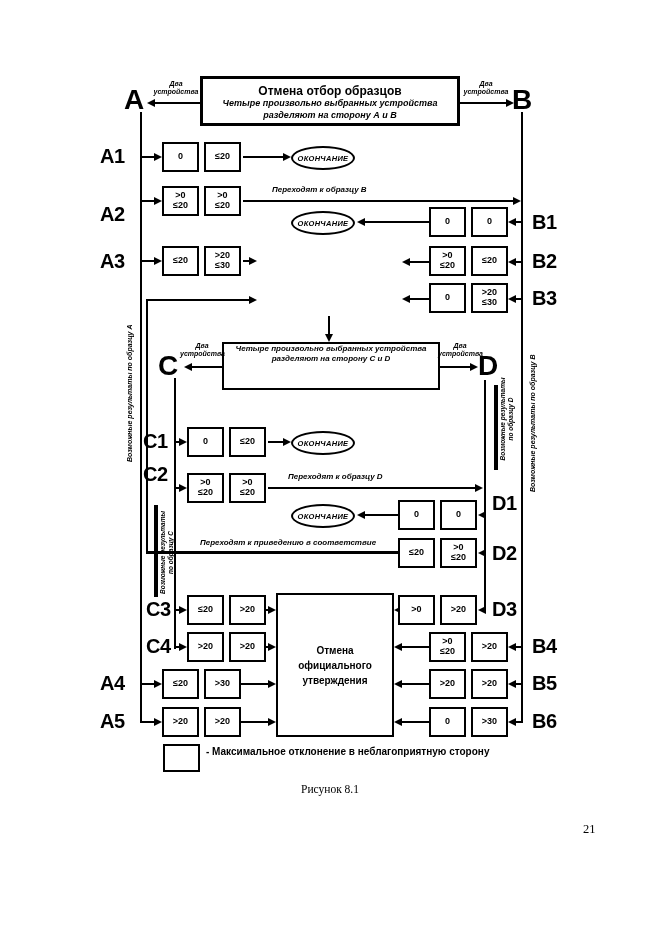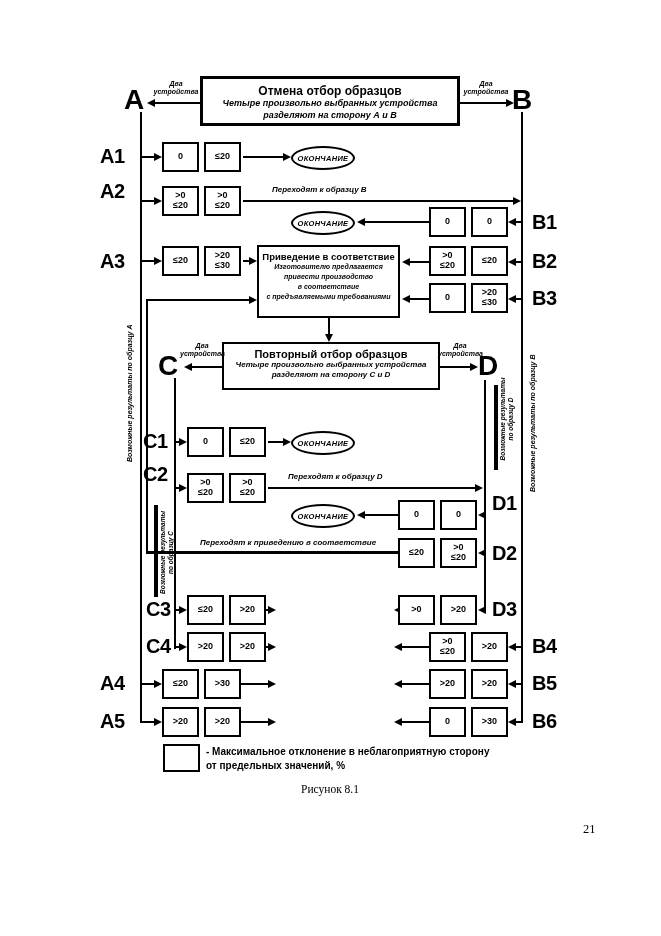--- a/index.html
+++ b/index.html
@@ -69,21 +69,21 @@
 
   <div class="lbl" style="left:100px;top:145px">А1</div>
   <div class="hl" style="left:142px;top:156px;width:12px"></div>
   <div class="ar" style="left:154px;top:153px"></div>
   <div class="vbox" style="left:162px;top:142px">0</div>
   <div class="vbox" style="left:204px;top:142px">≤20</div>
   <div class="hl" style="left:243px;top:156px;width:40px"></div>
   <div class="ar" style="left:283px;top:153px"></div>
   <div class="term" style="left:291px;top:146px">ОКОНЧАНИЕ</div>
 
-  <div class="lbl" style="left:100px;top:180px">А2</div>
+  <div class="lbl" style="left:100px;top:203px">А2</div>
   <div class="hl" style="left:142px;top:200px;width:12px"></div>
   <div class="ar" style="left:154px;top:197px"></div>
   <div class="vbox" style="left:162px;top:186px">&gt;0
 ≤20</div>
   <div class="vbox" style="left:204px;top:186px">&gt;0
 ≤20</div>
   <div class="hl" style="left:243px;top:200px;width:270px"></div>
   <div class="ar" style="left:513px;top:197px"></div>
   <div class="flow" style="left:272px;top:185px">Переходят к образцу В</div>
 
@@ -98,27 +98,20 @@
 
   <div class="lbl" style="left:100px;top:250px">А3</div>
   <div class="hl" style="left:142px;top:260px;width:12px"></div>
   <div class="ar" style="left:154px;top:257px"></div>
   <div class="vbox" style="left:162px;top:246px">≤20</div>
   <div class="vbox" style="left:204px;top:246px">&gt;20
 ≤30</div>
   <div class="hl" style="left:243px;top:260px;width:6px"></div>
   <div class="ar" style="left:249px;top:257px"></div>
 
-  <div class="obox" style="left:257px;top:245px;width:139px;height:69px">
-    <div class="t2">Приведение в соответствие</div>
-    <div class="s2">Изготовителю предлагается</div>
-    <div class="s2">привести производство</div>
-    <div class="s2">в соответствие</div>
-    <div class="s2">с предъявляемыми требованиями</div>
-  </div>
 
   <div class="al" style="left:402px;top:258px"></div>
   <div class="hl" style="left:409px;top:261px;width:20px"></div>
   <div class="vbox" style="left:429px;top:246px">&gt;0
 ≤20</div>
   <div class="vbox" style="left:471px;top:246px">≤20</div>
   <div class="al" style="left:508px;top:258px"></div>
   <div class="hl" style="left:515px;top:261px;width:7px"></div>
   <div class="lbl" style="left:532px;top:250px">В2</div>
 
@@ -128,21 +121,20 @@
   <div class="vbox" style="left:471px;top:283px">&gt;20
 ≤30</div>
   <div class="al" style="left:508px;top:295px"></div>
   <div class="hl" style="left:515px;top:298px;width:7px"></div>
   <div class="lbl" style="left:532px;top:287px">В3</div>
 
   <div class="vl" style="left:328px;top:316px;height:18px"></div>
   <div class="ad" style="left:325px;top:334px"></div>
 
   <div class="obox" style="left:222px;top:342px;width:214px;height:44px">
-    <div class="t3">Повторный отбор образцов</div>
     <div class="s3">Четыре произвольно выбранных устройства</div>
     <div class="s3">разделяют на сторону C и D</div>
   </div>
 
   <div class="tiny" style="left:180px;top:342px;width:44px">
     <div>Два</div>
     <div>устройства</div>
   </div>
   <div class="hl" style="left:191px;top:366px;width:31px"></div>
   <div class="al" style="left:184px;top:363px"></div>
@@ -209,20 +201,25 @@
   <div class="flow" style="left:200px;top:538px">Переходят к приведению в соответствие</div>
 
   <div class="lbl" style="left:146px;top:598px">C3</div>
   <div class="hl" style="left:176px;top:609px;width:3px"></div>
   <div class="ar" style="left:179px;top:606px"></div>
   <div class="vbox" style="left:187px;top:595px">≤20</div>
   <div class="vbox" style="left:229px;top:595px">&gt;20</div>
   <div class="hl" style="left:266px;top:609px;width:2px"></div>
   <div class="ar" style="left:268px;top:606px"></div>
 
+  <div class="obox" style="left:276px;top:593px;width:114px;height:140px;display:flex;flex-direction:column;align-items:center;justify-content:center;font-weight:bold;font-size:10px;line-height:1.5">
+    <div>Отмена</div>
+    <div>официального</div>
+    <div>утверждения</div>
+  </div>
 
   <div class="lbl" style="left:146px;top:635px">C4</div>
   <div class="hl" style="left:176px;top:646px;width:3px"></div>
   <div class="ar" style="left:179px;top:643px"></div>
   <div class="vbox" style="left:187px;top:632px">&gt;20</div>
   <div class="vbox" style="left:229px;top:632px">&gt;20</div>
   <div class="hl" style="left:266px;top:646px;width:2px"></div>
   <div class="ar" style="left:268px;top:643px"></div>
 
   <div class="lbl" style="left:100px;top:672px">А4</div>
@@ -268,18 +265,17 @@
   <div class="hl" style="left:402px;top:721px;width:27px"></div>
   <div class="vbox" style="left:429px;top:707px">0</div>
   <div class="vbox" style="left:471px;top:707px">&gt;30</div>
   <div class="al" style="left:508px;top:718px"></div>
   <div class="hl" style="left:515px;top:721px;width:7px"></div>
   <div class="lbl" style="left:532px;top:710px">В6</div>
 
   <div class="obox" style="left:163px;top:744px;width:33px;height:24px"></div>
   <div style="position:absolute;left:206px;top:745px;width:300px;font-weight:bold;font-size:10px;line-height:1.35">
     <div>- Максимальное отклонение в неблагоприятную сторону</div>
-    <div>от предельных значений, %</div>
   </div>
 
   <div class="serif" style="position:absolute;left:240px;top:783px;width:180px;text-align:center;font-size:11.5px">Рисунок 8.1</div>
 
 </div>
 
 </body></html>

